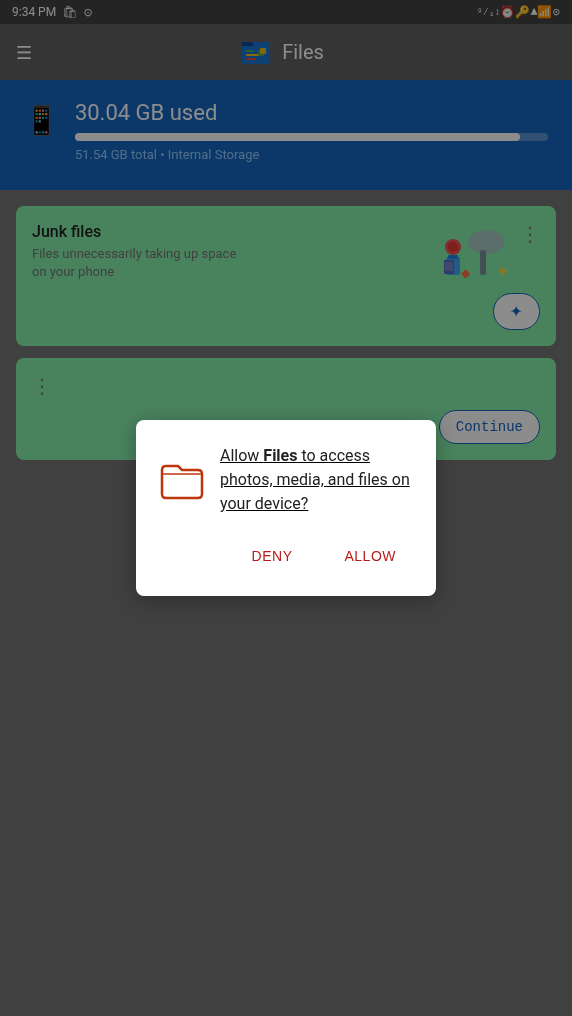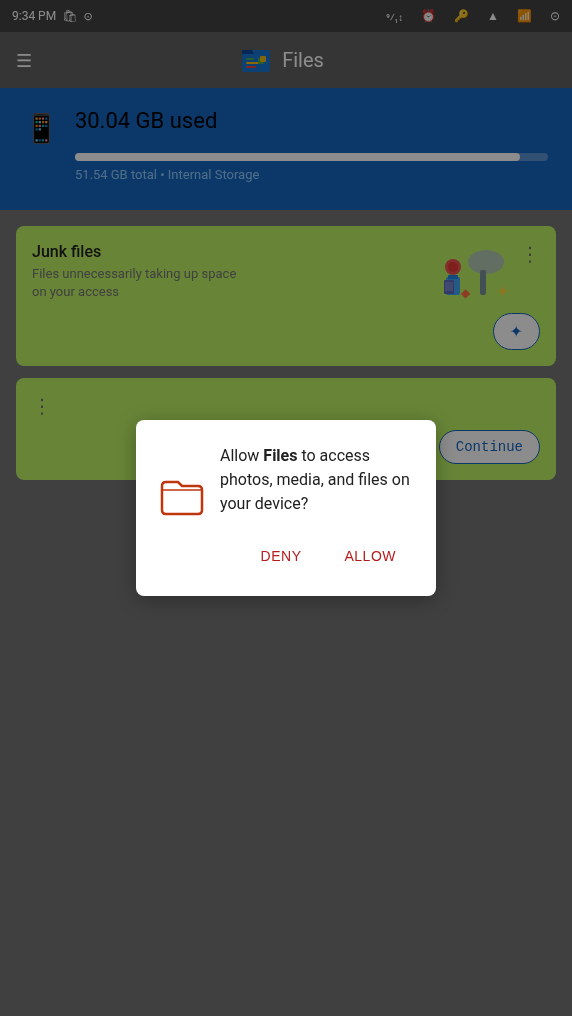--- a/index.html
+++ b/index.html
@@ -8,31 +8,31 @@
       height: 1016px;
       font-family: 'Roboto', Arial, sans-serif;
       background: #f5f5f5;
       position: relative;
       overflow: hidden;
     }
 
     
     .status-bar {
       width: 100%;
-      height: 32px;
+      height: 24px;
       background: #424242;
       display: flex;
       align-items: center;
       justify-content: space-between;
       padding: 0 12px;
       color: white;
       font-size: 12px;
     }
     .status-left { display: flex; align-items: center; gap: 6px; }
-    .status-right { display: flex; align-items: flex-end; gap: 18px; }
+    .status-right { display: flex; align-items: center; gap: 0; font-family: Liberation Mono, monospace; }
 
     
     .app-bar {
       width: 100%;
       height: 56px;
       background: #616161;
       display: flex;
       align-items: center;
       padding: 0 16px;
       gap: 16px;
@@ -44,21 +44,21 @@
     
     .storage-section {
       background: #1565C0;
       padding: 20px 24px 28px 24px;
       display: flex;
       align-items: flex-start;
       gap: 16px;
     }
     .phone-icon { color: #90CAF9; font-size: 28px; margin-top: 4px; }
     .storage-info { flex: 1; }
-    .storage-used { color: #000000; font-size: 22px; font-weight: 400; margin-bottom: 20px; }
+    .storage-used { color: #ffffff; font-size: 22px; font-weight: 400; margin-bottom: 8px; }
     .storage-bar-bg {
       width: 100%;
       height: 8px;
       background: rgba(255,255,255,0.3);
       border-radius: 4px;
       margin-bottom: 6px;
     }
     .storage-bar-fill {
       height: 100%;
       background: white;
@@ -72,21 +72,21 @@
       flex: 1;
       padding: 16px;
       display: flex;
       flex-direction: column;
       gap: 12px;
       height: calc(1016px - 32px - 56px - 100px);
     }
 
     
     .card {
-      background: #bef264;
+      background: #86efac;
       border-radius: 8px;
       padding: 16px;
       position: relative;
     }
     .card-header { display: flex; align-items: flex-start; justify-content: space-between; }
     .card-title { font-size: 16px; font-weight: 500; color: #212121; margin-bottom: 4px; }
     .card-subtitle { font-size: 13px; color: #757575; line-height: 1.4; max-width: 220px; }
     .card-more { color: #757575; font-size: 20px; cursor: pointer; }
     .card-action { display: flex; justify-content: flex-end; margin-top: 12px; }
     .junk-illustration {
@@ -138,30 +138,30 @@
       top: 420px;
       left: 50%;
       transform: translateX(-50%);
       width: 300px;
       background: white;
       border-radius: 8px;
       padding: 24px;
       z-index: 20;
       box-shadow: 0 4px 20px rgba(0,0,0,0.3);
     }
-    .dialog-content { display: flex; align-items: flex-end; gap: 16px; margin-bottom: 24px; }
+    .dialog-content { display: flex; align-items: center; gap: 16px; margin-bottom: 24px; text-decoration: underline; }
     .dialog-folder-icon {
       width: 44px;
       height: 38px;
       flex-shrink: 0;
       margin-top: 2px;
     }
     .dialog-message { font-size: 16px; color: #212121; line-height: 1.5; }
     .dialog-message strong { font-weight: 700; }
-    .dialog-actions { display: flex; justify-content: flex-end; gap: 11px; }
+    .dialog-actions { display: flex; justify-content: flex-end; gap: 20px; }
     .dialog-btn {
       background: none;
       border: none;
       padding: 8px 16px;
       font-size: 14px;
       font-weight: 500;
       cursor: pointer;
       border-radius: 4px;
       text-transform: uppercase;
       letter-spacing: 0.5px;
@@ -225,21 +225,21 @@
     <div class="storage-detail">51.54 GB total • Internal Storage</div>
   </div>
 </div>
 
 <div class="main-content">
 
   <div class="card">
     <div class="card-header">
       <div>
         <div class="card-title">Junk files</div>
-        <div class="card-subtitle">Files unnecessarily taking up space on your access</div>
+        <div class="card-subtitle">Files unnecessarily taking up space on your phone</div>
       </div>
       <span class="card-more">⋮</span>
     </div>
 
     <div class="junk-illustration">
       <svg width="80" height="70" viewBox="0 0 80 70">
 
         <ellipse cx="50" cy="20" rx="18" ry="12" fill="#B0BEC5" opacity="0.8"></ellipse>
         <rect x="44" y="28" width="6" height="25" rx="2" fill="#78909C"></rect>
 

